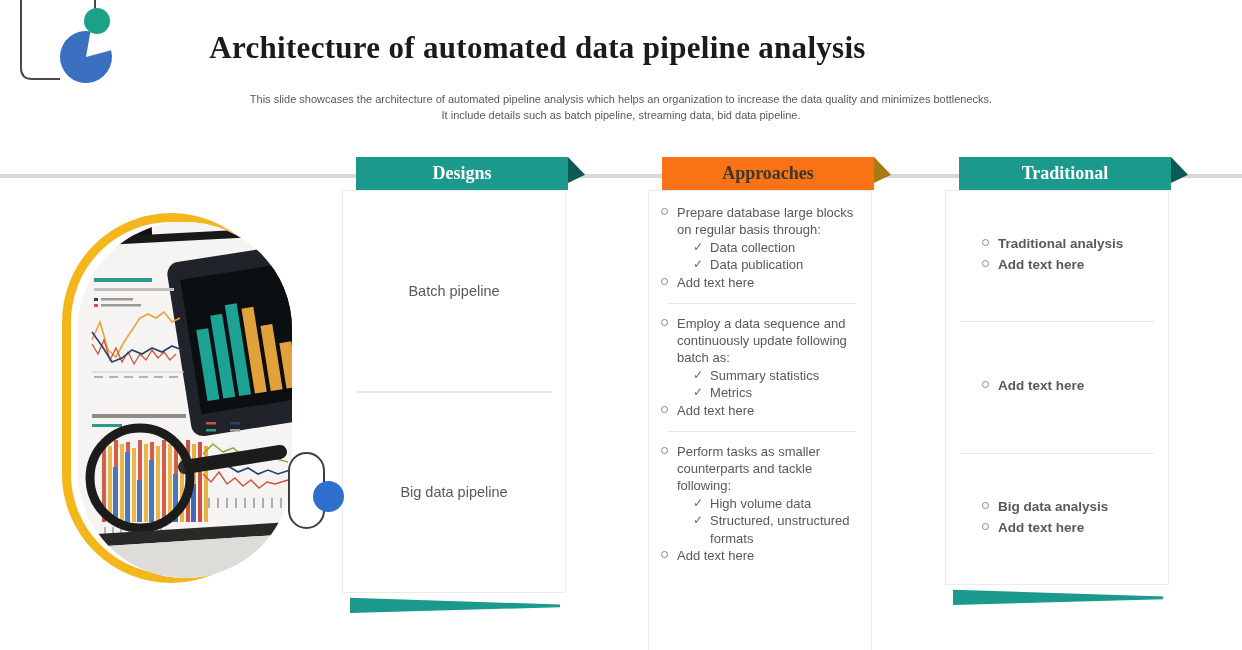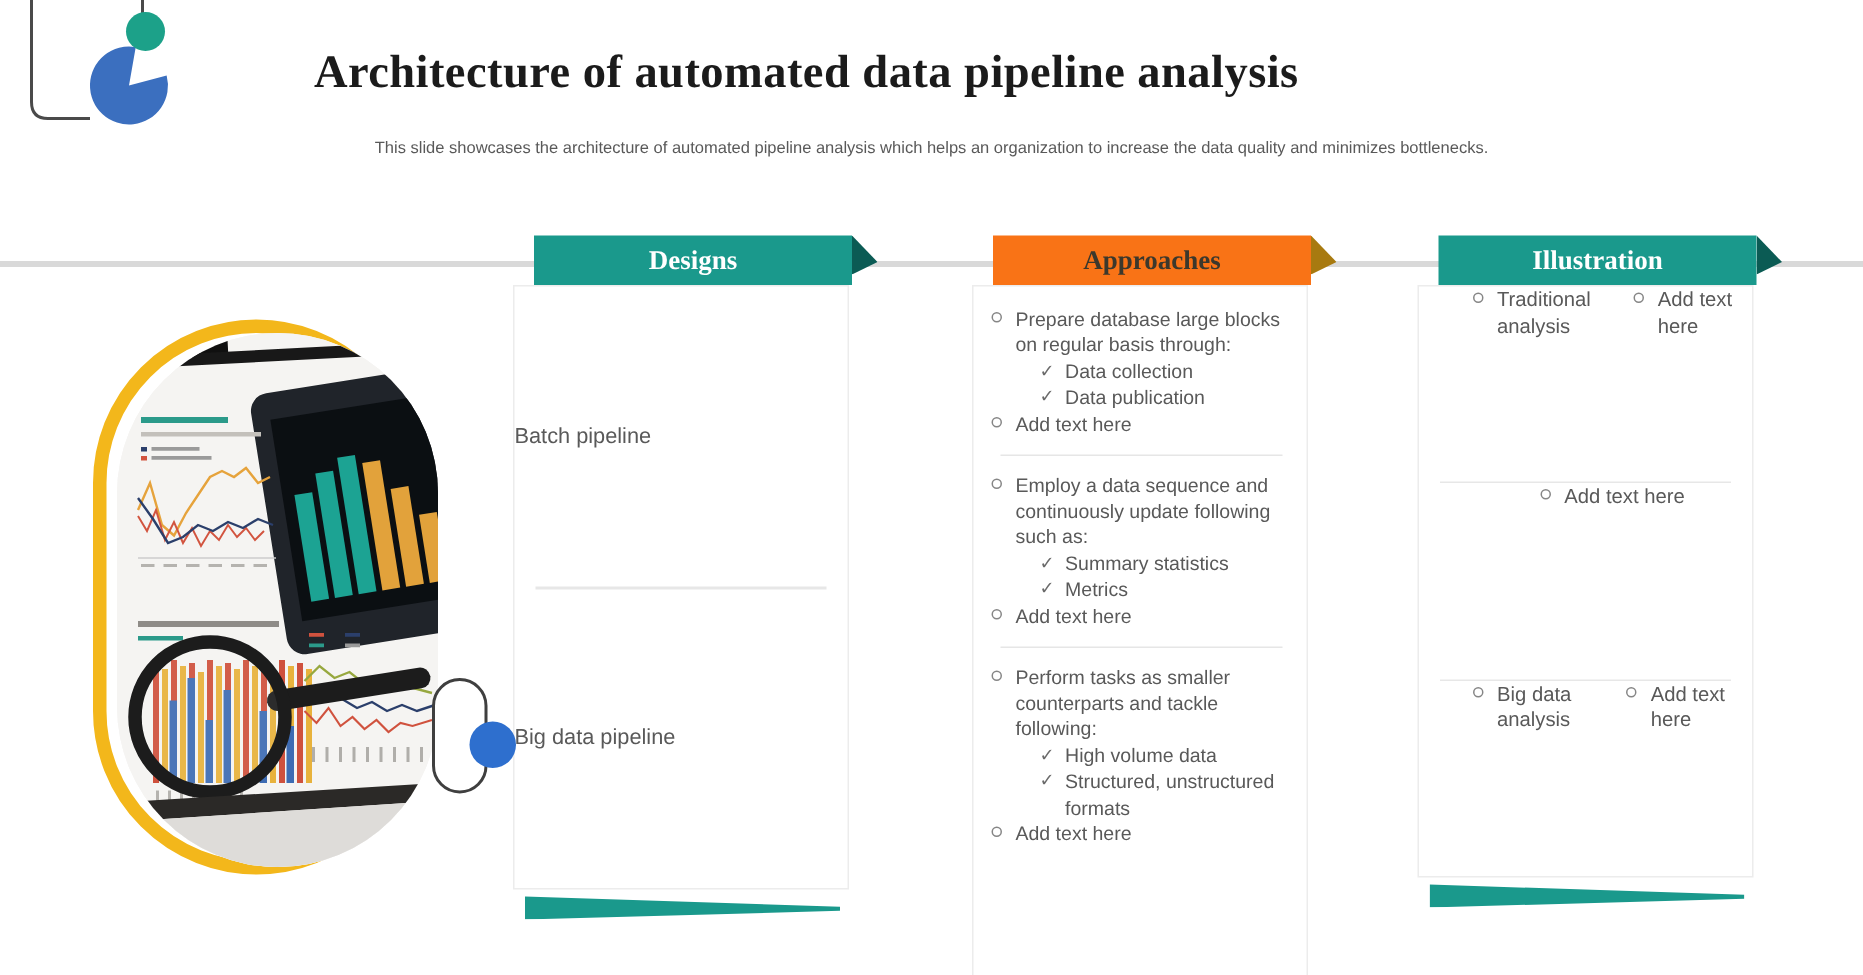--- a/index.html
+++ b/index.html
@@ -38,34 +38,34 @@
   .card{
     background:#ffffff;border:1px solid #ececec;width:224px;box-sizing:border-box;
     position:relative;z-index:2;
   }
   .wedge{height:17px;margin:3px 8px 0 8px;
          clip-path:polygon(0 10%,100% 50%,100% 66%,0 100%);}
   .wedge.teal{background:#1a998c;}
   .wedge.gold{background:#f3b50c;}
   
   .designs-card{height:403px;display:flex;flex-direction:column;}
-  .design-row{flex:1;display:flex;align-items:center;
+  .design-row{flex:1;display:flex;align-items:center;justify-content:center;
               font-size:14.5px;color:#595959;}
   .row-divider{height:1px;background:#e7e7e7;margin:0 14px;}
   
   .approaches-card{height:500px;padding:13px 10px 8px 12px;display:flex;flex-direction:column;}
   .sec-divider{height:1px;background:#e6e6e6;margin:11px 6px;}
   .b-row{display:flex;gap:9px;font-size:13px;line-height:1.32;color:#595959;margin-bottom:1px;}
   .o-bullet{flex:0 0 7px;width:7px;height:7px;border:1.4px solid #868686;border-radius:50%;
             margin-top:4px;box-sizing:border-box;}
   .c-row{display:flex;gap:7px;margin-left:32px;font-size:13px;line-height:1.32;color:#595959;}
   .check{color:#6a6a6a;font-size:12px;line-height:1.4;}
   
   .illustration-card{height:395px;display:flex;flex-direction:column;}
-  .ill-section{flex:1;display:flex;flex-direction:row;justify-content:center;padding-left:36px;}
+  .ill-section{flex:1;display:flex;flex-direction:column;justify-content:center;padding-left:36px;font-weight:bold;}
   .ill-section .b-row{font-size:13.5px;margin-bottom:3px;}
   
   .photo-ring{
     position:absolute;left:62px;top:213px;width:218px;height:370px;border-radius:110px;
     border:9px solid #f3b71b;box-sizing:border-box;z-index:1;
   }
   .photo{
     position:absolute;left:78px;top:222px;width:214px;height:356px;border-radius:107px;
     overflow:hidden;background:#f5f4f2;z-index:2;
   }
@@ -86,20 +86,21 @@
   <svg class="logo" width="124" height="92" viewBox="0 0 124 92">
     <path d="M9,0 V68 Q9,79 20,79 H48" fill="none" stroke="#4a4a4a" stroke-width="2"></path>
     <path d="M83,0 V20" fill="none" stroke="#4a4a4a" stroke-width="2"></path>
     <path d="M74,57 L78.5,31.4 A26,26 0 1 0 99.1,50.3 Z" fill="#3b6fbf"></path>
     <circle cx="85" cy="21" r="13" fill="#1ca189"></circle>
   </svg>
 
   <div class="page-title">Architecture of automated data pipeline analysis</div>
   <div class="subtitle">
     <span style="display:block">This slide showcases the architecture of automated pipeline analysis which helps an organization to increase the data quality and minimizes bottlenecks.</span>
+    <span style="display:block">It include details such as batch pipeline, streaming data, bid data pipeline.</span>
   </div>
 
   <div class="hline"></div>
 
   <div class="photo-ring"></div>
   <div class="photo">
     <svg width="214" height="356" viewBox="0 0 214 356">
       <rect x="0" y="0" width="214" height="356" fill="#f5f4f2"></rect>
 
       <rect x="50" y="2" width="24" height="18" rx="3" fill="#101010" transform="rotate(-3 62 11)"></rect>
@@ -248,21 +249,21 @@
           <span class="o-bullet"></span>
           <span>Add text here</span>
         </div>
       </div>
 
       <div class="sec-divider"></div>
 
       <div class="section">
         <div class="b-row">
           <span class="o-bullet"></span>
-          <span>Employ a data sequence and continuously update following such as:</span>
+          <span>Employ a data sequence and continuously update following batch as:</span>
         </div>
         <div class="c-row">
           <span class="check">✓</span>
           <span>Summary statistics</span>
         </div>
         <div class="c-row">
           <span class="check">✓</span>
           <span>Metrics</span>
         </div>
         <div class="b-row">
@@ -291,21 +292,21 @@
           <span>Add text here</span>
         </div>
       </div>
 
     </div>
     <div class="wedge gold"></div>
   </div>
 
   <div class="column" style="left:945px">
     <div class="banner teal">
-      <span>Illustration</span>
+      <span>Traditional</span>
       <i class="fold teal"></i>
     </div>
     <div class="card illustration-card">
 
       <div class="ill-section">
         <div class="b-row">
           <span class="o-bullet"></span>
           <span>Traditional analysis</span>
         </div>
         <div class="b-row">

